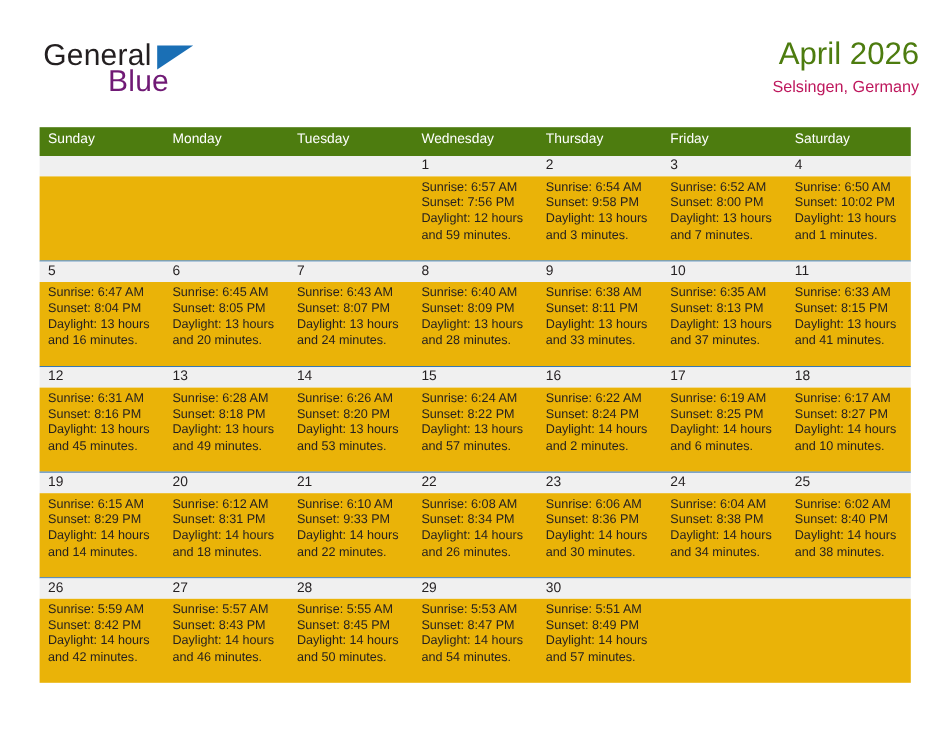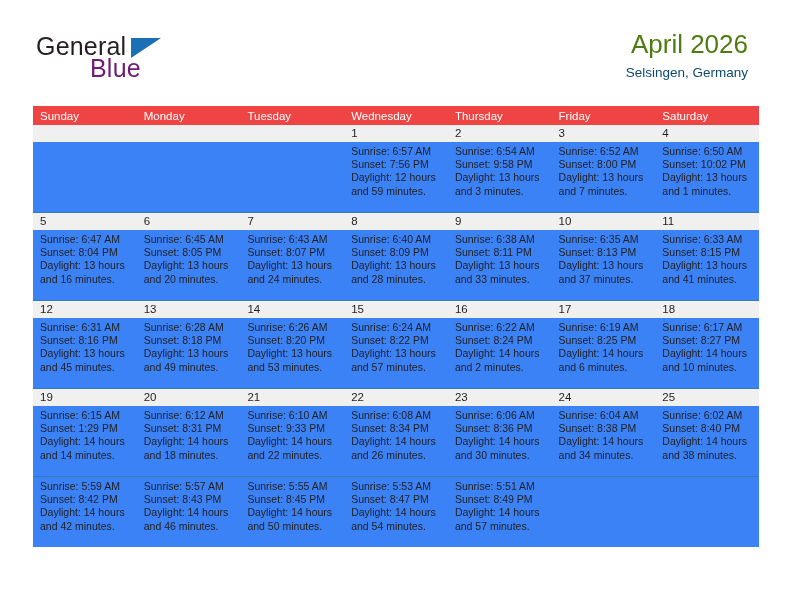--- a/index.html
+++ b/index.html
@@ -19,21 +19,21 @@
     width: 792px;
     height: 612px;
     box-sizing: border-box;
   }
 
   
   .header {
     position: absolute;
     left: 33px;
     top: 28px;
-    right: 44px;
+    right: 26px;
     height: 72px;
     text-decoration: underline;
   }
   .brand {
     position: absolute;
     left: 0;
     top: 4px;
     width: 230px;
     height: 58px;
   }
@@ -72,37 +72,37 @@
     text-align: right;
   }
   .cal-title {
     font-size: 26px;
     color: #4d7c0f;
     line-height: 32px;
     white-space: nowrap;
   }
   .cal-subtitle {
     font-size: 13.5px;
-    color: #0c4a6e;
+    color: #be185d;
     line-height: 20px;
     margin-top: 3px;
     white-space: nowrap;
   }
 
   
   .calendar {
     position: absolute;
     left: 33px;
     top: 106px;
     width: 726px;
   }
   .dow-row {
     display: flex;
-    background: #ef4444;
-    height: 19px;
+    background: #4d7c0f;
+    height: 24px;
   }
   .dow {
     flex: 1 1 0;
     color: #ffffff;
     font-size: 11.5px;
     line-height: 21px;
     padding-left: 7px;
     box-sizing: border-box;
     white-space: nowrap;
   }
@@ -114,21 +114,21 @@
   .week:first-of-type {
     border-top: none;
   }
   .week .numbers {
     display: flex;
     background: #f0f0f0;
     height: 17px;
   }
   .week .bodies {
     display: flex;
-    background: #3b82f6;
+    background: #eab308;
     height: 70px;
   }
   .num-cell {
     flex: 1 1 0;
     font-size: 11.5px;
     line-height: 17px;
     padding-left: 7px;
     box-sizing: border-box;
     color: #231f20;
   }
@@ -331,21 +331,21 @@
             <div class="num-cell">20</div>
             <div class="num-cell">21</div>
             <div class="num-cell">22</div>
             <div class="num-cell">23</div>
             <div class="num-cell">24</div>
             <div class="num-cell">25</div>
           </div>
           <div class="bodies">
             <div class="body-cell">
               <div class="line">Sunrise: 6:15 AM</div>
-              <div class="line">Sunset: 1:29 PM</div>
+              <div class="line">Sunset: 8:29 PM</div>
               <div class="line">Daylight: 14 hours</div>
               <div class="line">and 14 minutes.</div>
             </div>
             <div class="body-cell">
               <div class="line">Sunrise: 6:12 AM</div>
               <div class="line">Sunset: 8:31 PM</div>
               <div class="line">Daylight: 14 hours</div>
               <div class="line">and 18 minutes.</div>
             </div>
             <div class="body-cell">
@@ -374,20 +374,29 @@
             </div>
             <div class="body-cell">
               <div class="line">Sunrise: 6:02 AM</div>
               <div class="line">Sunset: 8:40 PM</div>
               <div class="line">Daylight: 14 hours</div>
               <div class="line">and 38 minutes.</div>
             </div>
           </div>
         </div>
         <div class="week">
+          <div class="numbers">
+            <div class="num-cell">26</div>
+            <div class="num-cell">27</div>
+            <div class="num-cell">28</div>
+            <div class="num-cell">29</div>
+            <div class="num-cell">30</div>
+            <div class="num-cell"></div>
+            <div class="num-cell"></div>
+          </div>
           <div class="bodies">
             <div class="body-cell">
               <div class="line">Sunrise: 5:59 AM</div>
               <div class="line">Sunset: 8:42 PM</div>
               <div class="line">Daylight: 14 hours</div>
               <div class="line">and 42 minutes.</div>
             </div>
             <div class="body-cell">
               <div class="line">Sunrise: 5:57 AM</div>
               <div class="line">Sunset: 8:43 PM</div>

